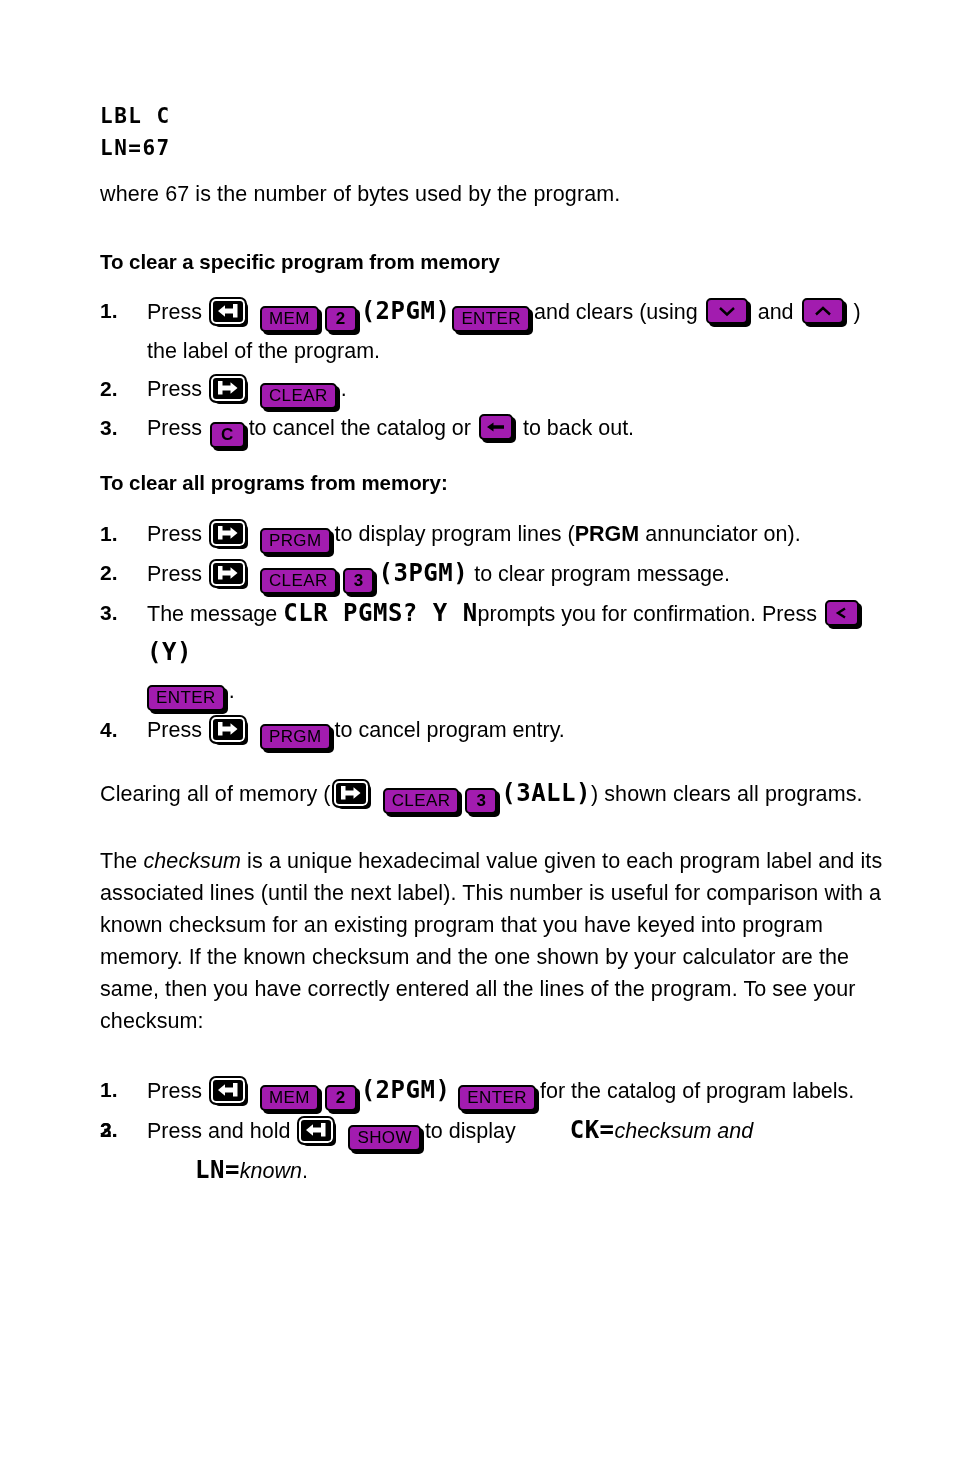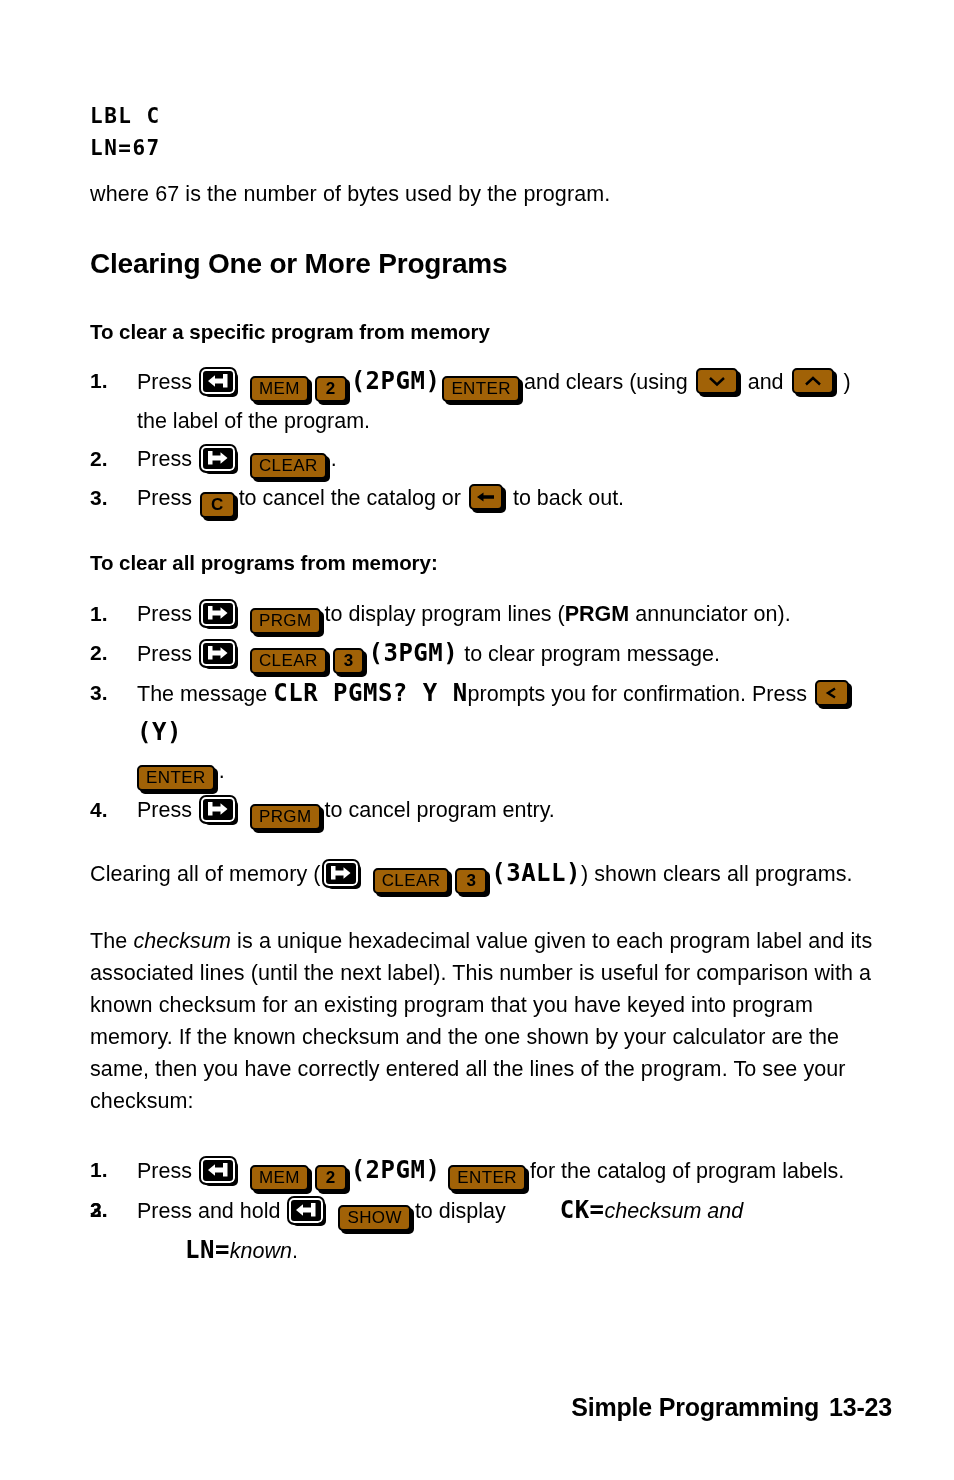--- a/index.html
+++ b/index.html
@@ -16,21 +16,21 @@
     overflow: hidden;
   }
   .page {
     position: absolute;
     left: 0; top: 0;
     width: 954px;
     height: 1480px;
   }
   .content {
     position: absolute;
-    left: 90px;
+    left: 100px;
     top: 100px;
     width: 790px;
   }
 
   
   .lcd {
     font-family: "DejaVu Sans Mono", "Liberation Mono", monospace;
     font-weight: 700;
     letter-spacing: 0.5px;
     font-size: 24px;
@@ -86,21 +86,21 @@
   }
 
   
   .key {
     display: inline-block;
     position: relative;
     vertical-align: -5px;
     box-sizing: border-box;
     border: 2px solid #000;
     border-radius: 5px;
-    background: #a16207;
+    background: #a21caf;
     color: #000;
     font-family: "Liberation Sans", sans-serif;
     font-size: 17px;
     font-weight: 400;
     line-height: 22px;
     height: 26px;
     padding: 0 7px;
     text-align: center;
     box-shadow: 3px 3px 0 0 #000;
     margin: 0 4px 0 2px;
@@ -154,21 +154,20 @@
 <div class="page">
   <div class="content">
 
     <div class="lcd-block">
       <div>LBL C</div>
       <div>LN=67</div>
     </div>
 
     <p class="para" style="margin-top:14px;">where 67 is the number of bytes used by the program.</p>
 
-    <h2 class="head" style="margin-top:38px;">Clearing One or More Programs</h2>
 
     <h3 class="subhead" style="margin-top:40px;">To clear a specific program from memory</h3>
 
     <ol class="steps" style="margin-top:18px;">
       <li>
         <span class="num">1.</span><span>Press</span>
         <span class="key filled">
           <svg width="26" height="18" viewBox="0 0 26 18" aria-hidden="true">
             <path d="M3 9 L10 3.2 L10 6.6 L18 6.6 L18 2 L22.5 2 L22.5 15.4 L18 15.4 L18 11.4 L10 11.4 L10 14.8 Z" fill="#ffffff"></path>
           </svg>
@@ -203,21 +202,21 @@
         <span class="key narrow">C</span><span>to cancel the catalog or</span>
         <span class="key arrowkey small">
           <svg width="24" height="16" viewBox="0 0 24 16" aria-hidden="true">
             <path d="M3 8 L9.5 3.4 L9.5 6.3 L20 6.3 L20 9.7 L9.5 9.7 L9.5 12.6 Z" fill="#000"></path>
           </svg>
         </span>
         <span>to back out.</span>
       </li>
     </ol>
 
-    <h3 class="subhead" style="margin-top:33px;">To clear all programs from memory:</h3>
+    <h3 class="subhead" style="margin-top:23px;">To clear all programs from memory:</h3>
 
     <ol class="steps" style="margin-top:20px;">
       <li>
         <span class="num">1.</span><span>Press</span>
         <span class="key filled">
           <svg width="26" height="18" viewBox="0 0 26 18" aria-hidden="true">
             <path d="M22.5 9 L15.5 3.2 L15.5 6.6 L7.5 6.6 L7.5 2 L3 2 L3 15.4 L7.5 15.4 L7.5 11.4 L15.5 11.4 L15.5 14.8 Z" fill="#ffffff"></path>
           </svg>
         </span>
         <span class="key">PRGM</span><span>to display program lines (</span><span class="bold">PRGM</span> <span>annunciator on).</span>
@@ -292,16 +291,13 @@
           </svg>
         </span>
         <span class="key">SHOW</span><span>to display</span>
         <span class="nowrap"><span class="lcd">CK=</span><span class="ital">checksum and</span></span>
         <span class="nowrap"><span class="lcd">LN=</span><span class="ital">known</span><span>.</span></span>
       </li>
     </ol>
 
   </div>
 
-  <div class="footer">
-    <span>Simple Programming</span><span class="pg">13-23</span>
-  </div>
 </div>
 
 </body></html>

